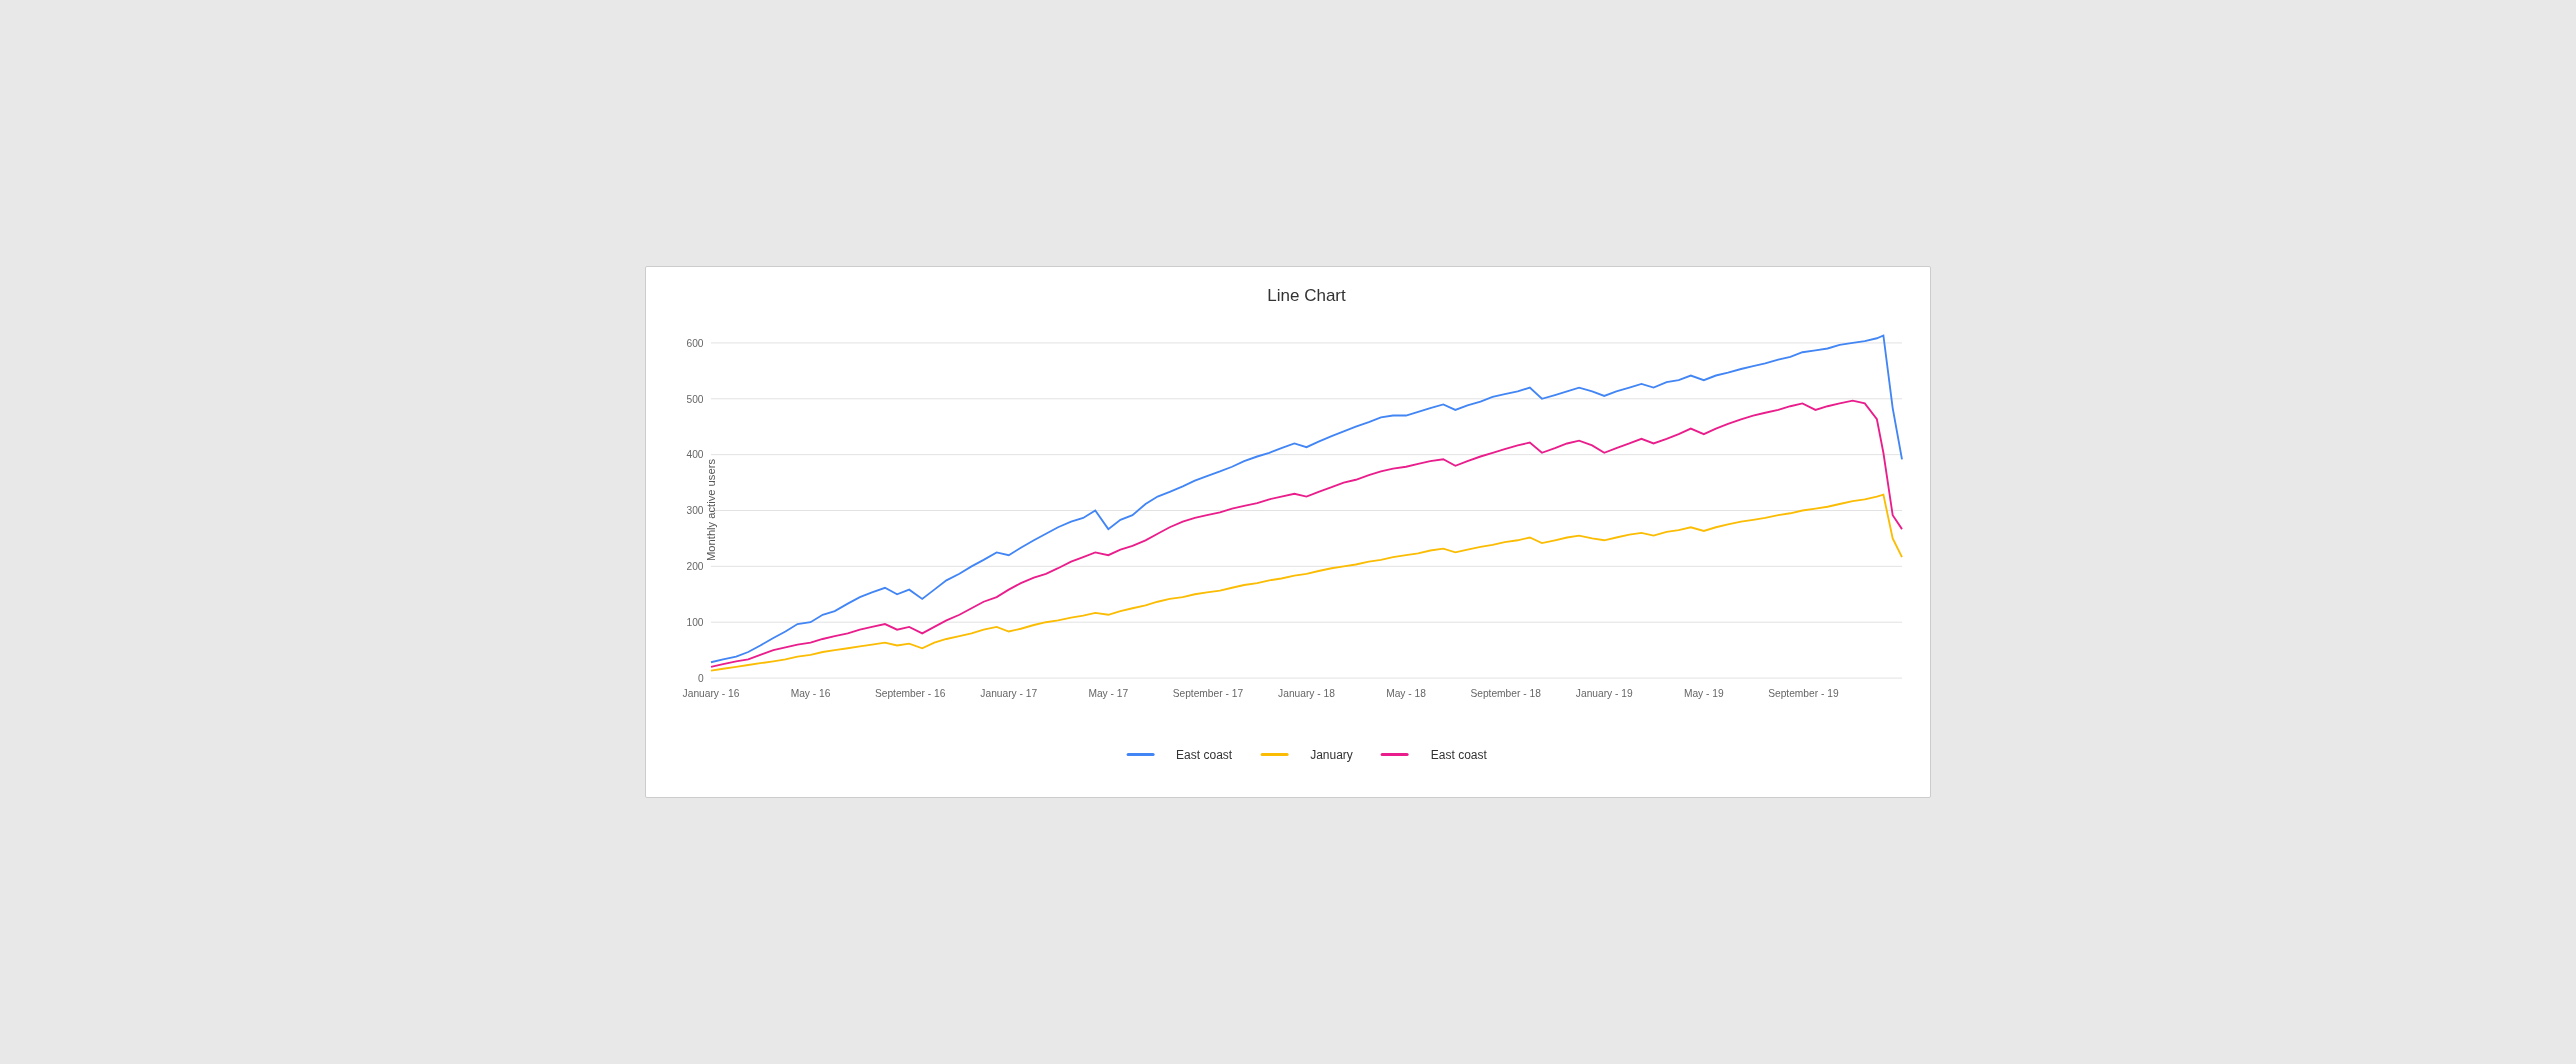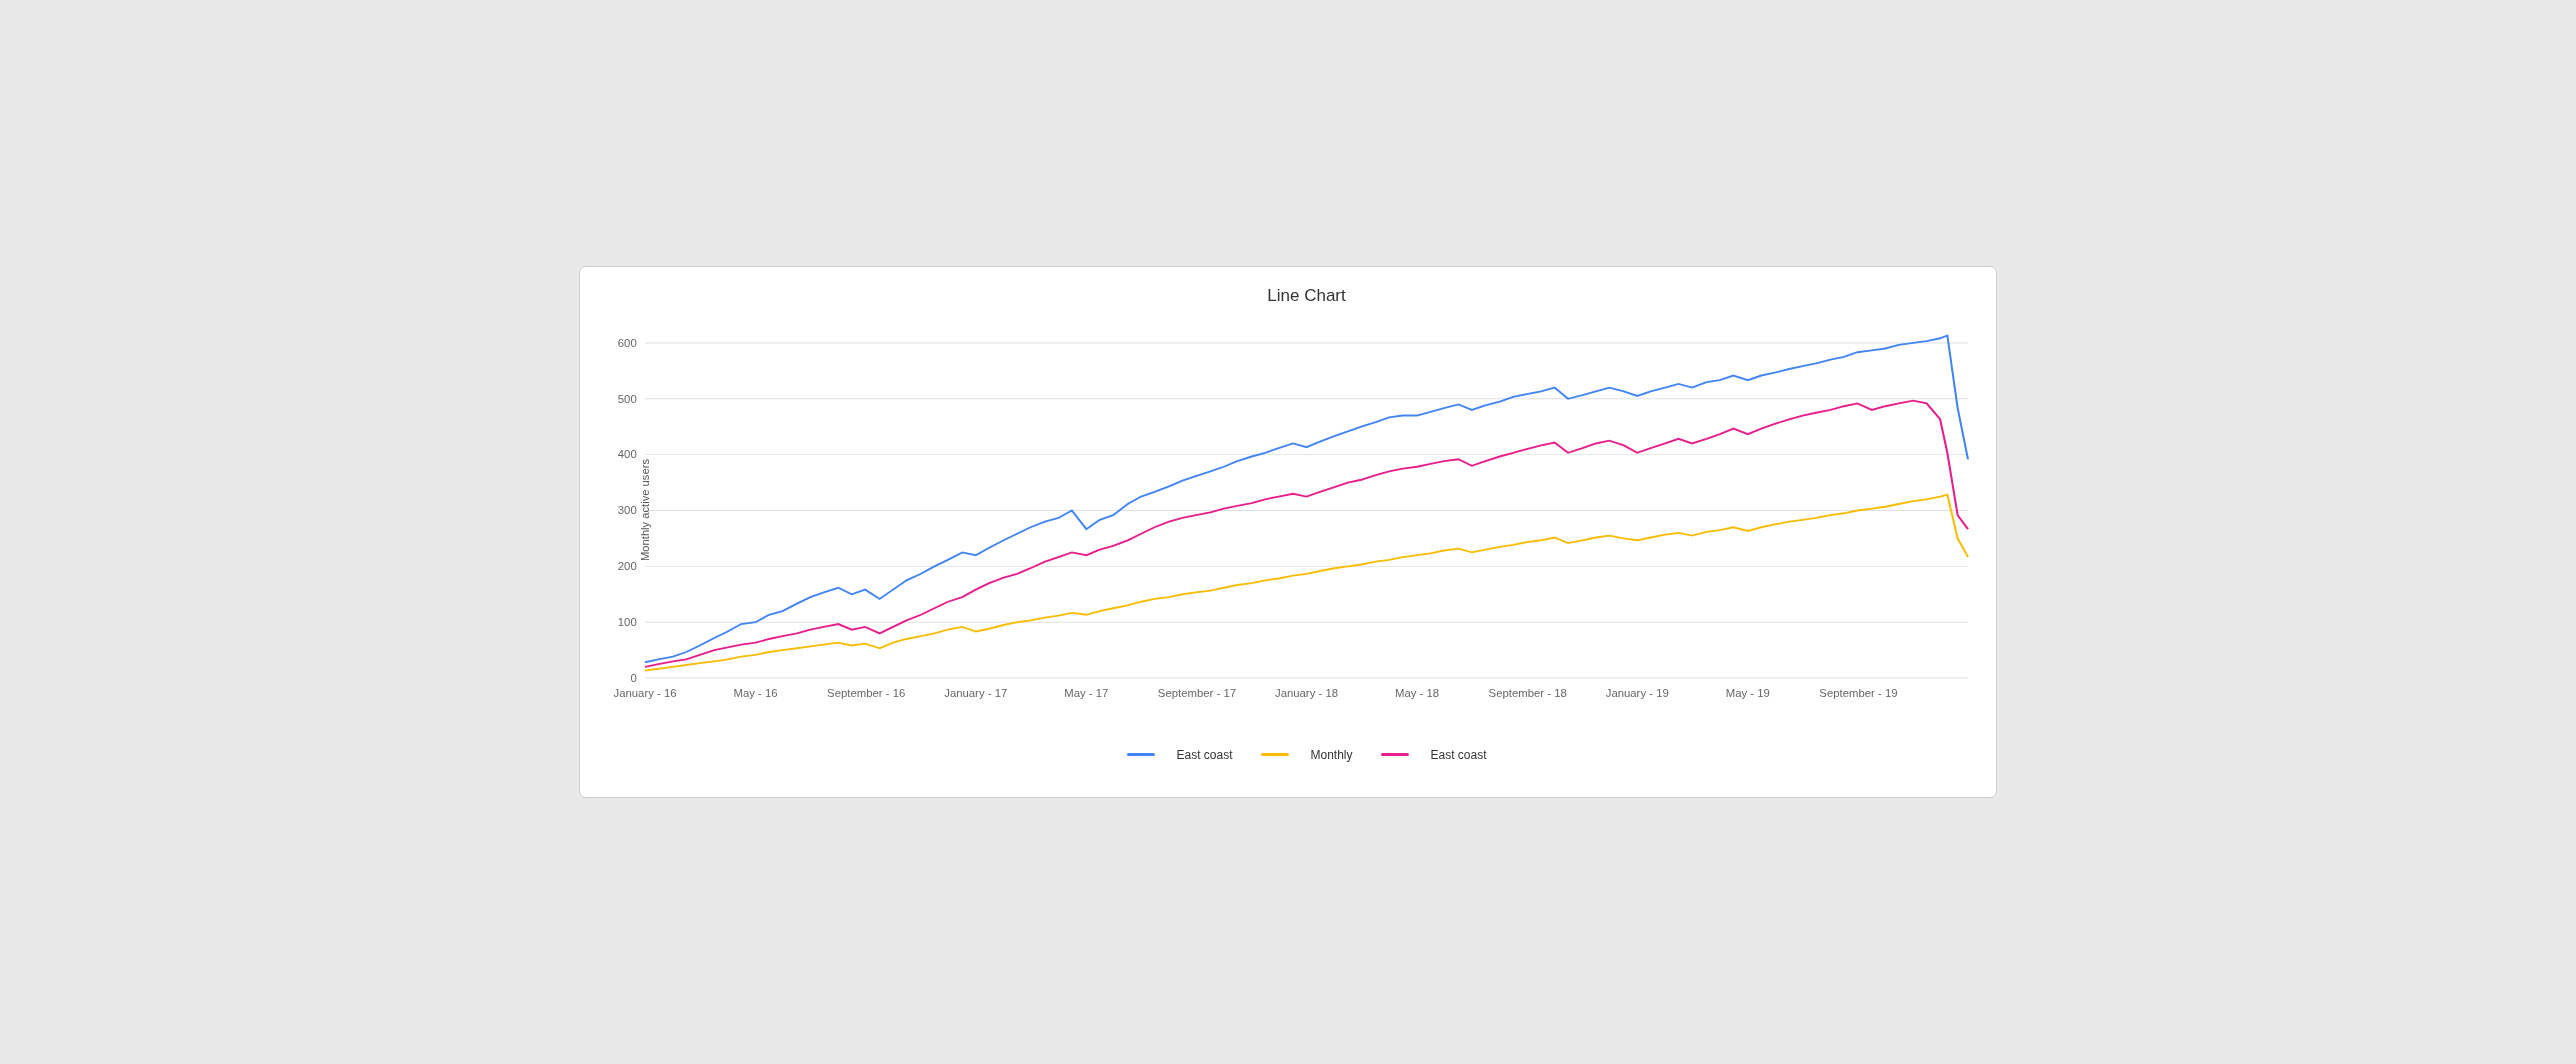--- a/index.html
+++ b/index.html
@@ -7,22 +7,22 @@
       background: #e8e8e8;
       display: flex;
       align-items: center;
       justify-content: center;
       min-height: 100vh;
       font-family: Arial, sans-serif;
     }
     .chart-container {
       background: #ffffff;
       border: 1.4px solid #cccccc;
-      border-radius: 7px;
-      width: 1418px;
+      border-radius: 2px;
+      width: 1286px;
       height: 532px;
       position: relative;
       padding: 18.6px 28px 75px 65px;
     }
     .chart-title {
       text-align: center;
       font-size: 17px;
       font-weight: normal;
       color: #333;
       margin-bottom: 9.3px;
@@ -425,21 +425,21 @@
     </svg>
 
     
     <div class="legend">
       <div class="legend-item">
         <div class="legend-line" style="background:#4285F4;"></div>
         <span>East coast</span>
       </div>
       <div class="legend-item">
         <div class="legend-line" style="background:#FBBC04;"></div>
-        <span>Monthly</span>
+        <span>January</span>
       </div>
       <div class="legend-item">
         <div class="legend-line" style="background:#E91E8C;"></div>
         <span>East coast</span>
       </div>
     </div>
   </div>
 </div>
 
 

